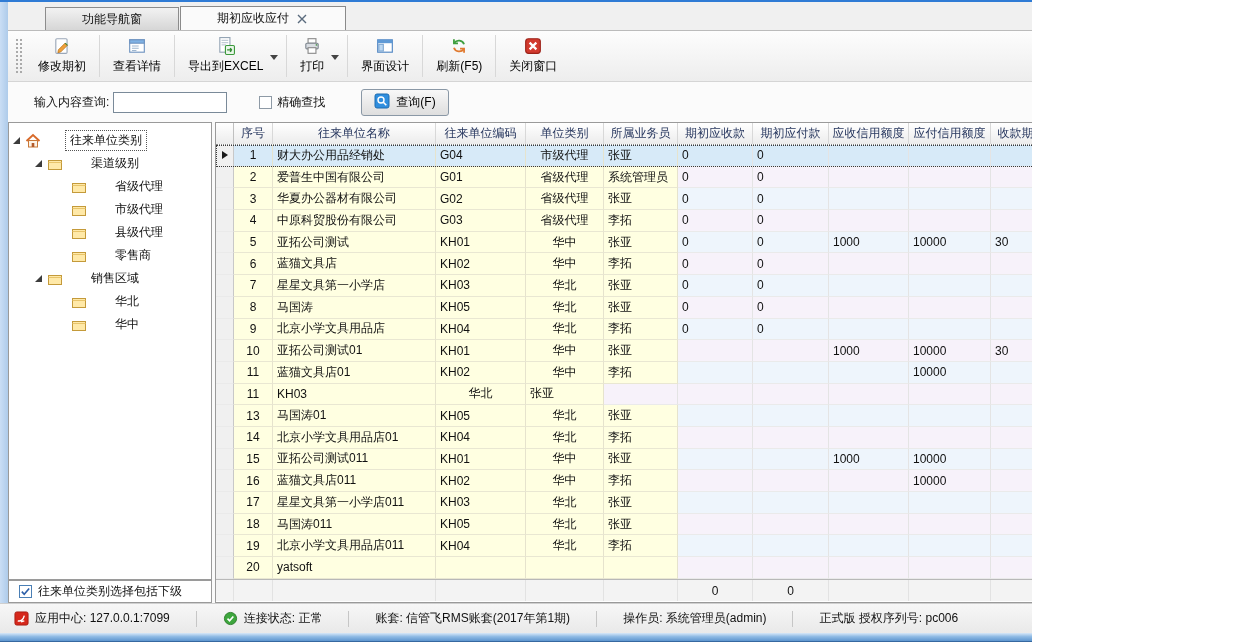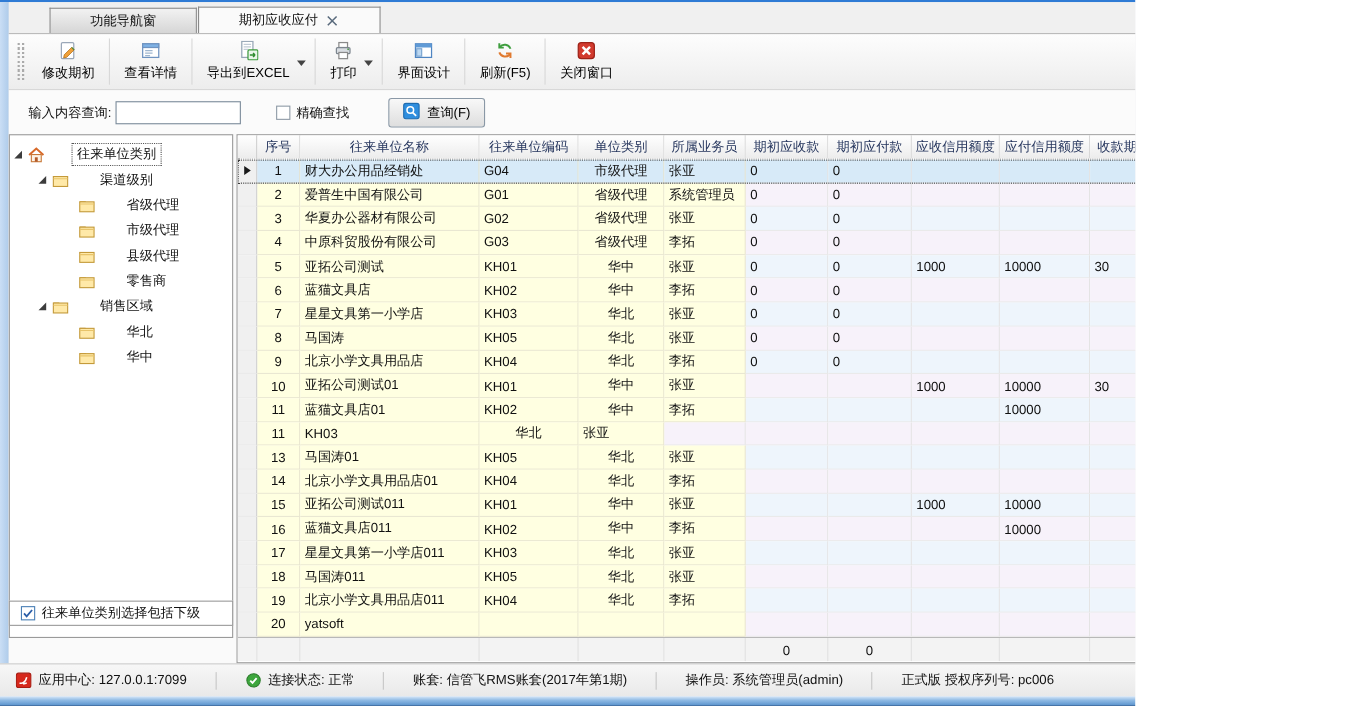--- a/index.html
+++ b/index.html
@@ -34,41 +34,41 @@
 .tbtn.dd-btn { padding-right:22px; }
 .ticon { width:18px; height:18px; display:block; }
 .ticon svg { width:18px; height:18px; display:block; }
 .dd { position:absolute; right:7px; top:24px; width:0; height:0;
   border-left:4px solid transparent; border-right:4px solid transparent; border-top:5px solid #444; }
 .vsep { width:1px; background:#d8d8d8; margin:4px 1px; }
 
 
 .querybar { position:absolute; left:0; top:80px; width:100%; height:40px; background:#fbfbfb;
   display:flex; align-items:center; }
-.qlabel { margin-left:18px; }
+.qlabel { margin-left:26px; }
 .qinput { width:114px; height:21px; border:1px solid #7a8a99; margin-left:4px; padding:0 3px; font:inherit; }
 .checkbox { width:13px; height:13px; border:1px solid #8e9aa6; background:#fff; display:inline-flex;
   align-items:center; justify-content:center; }
 .checkbox.exact { margin-left:32px; }
 .cblabel { margin-left:5px; }
 .qbtn { margin-left:36px; height:27px; display:inline-flex; align-items:center; gap:6px; padding:0 12px;
   border:1px solid #8a98a6; border-radius:3px; background:linear-gradient(#f8f8f8,#dedede); font:inherit; }
 .qbtn svg { width:16px; height:16px; }
 
 
 .workspace-bg { position:absolute; left:0; top:120px; width:100%; height:481px; background:#fafafa; }
 .tree-panel { position:absolute; left:0; top:120px; width:204px; height:458px; background:#fff;
   border:1px solid #9a9a9a; overflow:hidden; }
 .tree-item { display:flex; align-items:center; height:23px; }
 .expander { width:0; height:0; border-left:7px solid transparent; border-bottom:7px solid #3c3c3c; margin-right:5px; }
 .tico { width:18px; height:16px; margin-right:4px; }
 .tico svg { width:16px; height:16px; display:block; }
 .tlabel { padding:1px 4px; white-space:nowrap;margin-left:18px; }
 .tlabel.selected { border:1px dotted #555; background:#fff; }
-.include-box { position:absolute; left:0; top:544px; width:204px; height:23px; background:#fff;
+.include-box { position:absolute; left:0; top:578px; width:204px; height:23px; background:#fff;
   border:1px solid #9a9a9a; display:flex; align-items:center; padding-left:10px; }
 .checkbox.checked { border-color:#4a7fb5; }
 .checkbox.checked svg { width:11px; height:11px; }
 .include-box .cblabel { margin-left:6px; }
 
 
 .grid { position:absolute; left:207px; top:120px; width:1017px; height:481px; background:#fff;
   border:1px solid #9a9a9a; overflow:hidden; }
 .grid-cols { display:grid; width:calc(100% - 17px);
   grid-template-columns:18px 39px 163px 90px 78px 74px 75px 76px 80px 82px 82px 80px minmax(0,1fr); }

